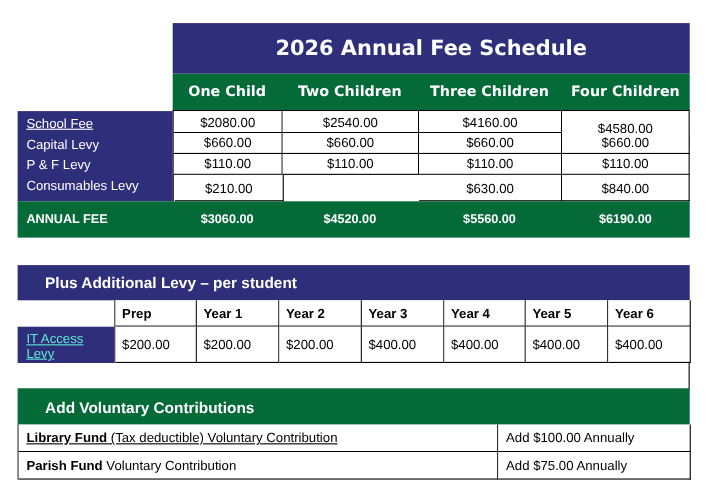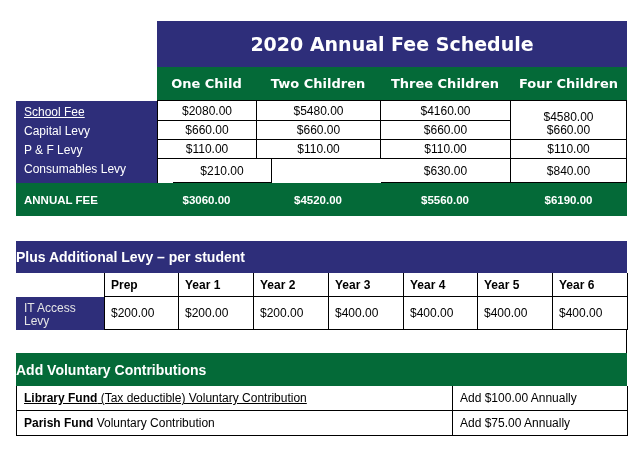--- a/index.html
+++ b/index.html
@@ -7,62 +7,62 @@
   .abs { position:absolute; box-sizing:border-box; }
   .navy { background:#2e2e7a; }
   .green { background:#046a38; }
   .title { left:157px; top:21px; width:470px; height:46px; color:#fff; font-family:"DejaVu Sans", sans-serif; font-weight:bold; font-size:19px; display:flex; align-items:center; justify-content:center; }
   .colhead { top:67px; height:33px; color:#fff; font-family:"DejaVu Sans", sans-serif; font-weight:bold; font-size:13px; display:flex; align-items:center; justify-content:center; }
   .labels { left:16px; top:101px; width:141px; height:82px; }
   .lbl { position:absolute; left:8px; color:#fff; font-size:12px; }
   .cell { border-right:1px solid #000; border-bottom:1px solid #000; font-size:12px; display:flex; align-items:center; justify-content:center; background:#fff; }
   .totals { left:16px; top:183px; width:611px; height:33px; }
   .tot { position:absolute; top:0; height:33px; color:#fff; font-weight:bold; font-size:11.5px; display:flex; align-items:center; }
-  .secthead { color:#fff; font-weight:bold; font-size:14px; display:flex; align-items:center; padding-left:0; }
+  .secthead { color:#fff; font-weight:bold; font-size:14px; display:flex; align-items:center; padding-left:25px; }
   .lcell { border-right:1px solid #000; border-bottom:1px solid #000; font-size:12px; display:flex; align-items:center; padding-left:6px; background:#fff; }
   .lhead { font-weight:bold; }
   .vcell { border-right:1px solid #000; border-bottom:1px solid #000; font-size:12px; display:flex; align-items:center; padding-left:7px; background:#fff; }
   b { font-weight:bold; }
 </style>
 </head>
 <body>
 
-<div class="abs navy title">2020 Annual Fee Schedule</div>
+<div class="abs navy title">2026 Annual Fee Schedule</div>
 
 <div class="abs green" style="left:157px;top:67px;width:470px;height:34px;"></div>
 <div class="abs colhead" style="left:157px;width:99px;">One Child</div>
 <div class="abs colhead" style="left:256px;width:124px;">Two Children</div>
 <div class="abs colhead" style="left:380px;width:130px;">Three Children</div>
 <div class="abs colhead" style="left:510px;width:117px;">Four Children</div>
 
 <div class="abs navy labels">
   <span class="lbl" style="top:4px;text-decoration:underline;">School Fee</span>
   <span class="lbl" style="top:23px;">Capital Levy</span>
   <span class="lbl" style="top:42px;">P &amp; F Levy</span>
   <span class="lbl" style="top:61px;">Consumables Levy</span>
 </div>
 
 <div class="abs" style="left:157px;top:100px;width:470px;height:83px;border-top:1px solid #000;border-left:1px solid #000;text-align:right;">
 
   <div class="abs cell" style="left:0;top:0;width:99px;height:20px;">$2080.00</div>
-  <div class="abs cell" style="left:99px;top:0;width:124px;height:20px;">$5480.00</div>
+  <div class="abs cell" style="left:99px;top:0;width:124px;height:20px;">$2540.00</div>
   <div class="abs cell" style="left:223px;top:0;width:130px;height:20px;">$4160.00</div>
   <div class="abs cell" style="left:353px;top:0;width:116px;height:32px;">$4580.00</div>
 
   <div class="abs cell" style="left:0;top:20px;width:99px;height:19px;">$660.00</div>
   <div class="abs cell" style="left:99px;top:20px;width:124px;height:19px;">$660.00</div>
   <div class="abs cell" style="left:223px;top:20px;width:130px;height:19px;">$660.00</div>
   <div class="abs cell" style="left:353px;top:20px;width:116px;height:19px;">$660.00</div>
 
   <div class="abs cell" style="left:0;top:39px;width:99px;height:19px;">$110.00</div>
   <div class="abs cell" style="left:99px;top:39px;width:124px;height:19px;">$110.00</div>
   <div class="abs cell" style="left:223px;top:39px;width:130px;height:19px;">$110.00</div>
   <div class="abs cell" style="left:353px;top:39px;width:116px;height:19px;">$110.00</div>
 
-  <div class="abs cell" style="left:15px;top:58px;width:99px;height:24px;">$210.00</div>
+  <div class="abs cell" style="left:1px;top:58px;width:99px;height:24px;">$210.00</div>
   <div class="abs cell" style="left:223px;top:58px;width:130px;height:24px;">$630.00</div>
   <div class="abs cell" style="left:353px;top:58px;width:116px;height:24px;">$840.00</div>
 </div>
 
 <div class="abs green totals">
   <span class="tot" style="left:8px;">ANNUAL FEE</span>
   <span class="tot" style="left:141px;width:99px;justify-content:center;">$3060.00</span>
   <span class="tot" style="left:240px;width:124px;justify-content:center;">$4520.00</span>
   <span class="tot" style="left:364px;width:130px;justify-content:center;">$5560.00</span>
   <span class="tot" style="left:494px;width:117px;justify-content:center;">$6190.00</span>
@@ -82,21 +82,21 @@
 
   <div class="abs lcell" style="left:0;top:24px;width:74px;height:33px;">$200.00</div>
   <div class="abs lcell" style="left:74px;top:24px;width:75px;height:33px;">$200.00</div>
   <div class="abs lcell" style="left:149px;top:24px;width:75px;height:33px;">$200.00</div>
   <div class="abs lcell" style="left:224px;top:24px;width:75px;height:33px;">$400.00</div>
   <div class="abs lcell" style="left:299px;top:24px;width:74px;height:33px;">$400.00</div>
   <div class="abs lcell" style="left:373px;top:24px;width:75px;height:33px;">$400.00</div>
   <div class="abs lcell" style="left:448px;top:24px;width:75px;height:33px;">$400.00</div>
 </div>
 
-<div class="abs navy" style="left:16px;top:297px;width:88px;height:33px;color:#e5e5e5;font-size:12px;line-height:13px;padding:5px 0 0 8px;">IT Access Levy</div>
+<div class="abs navy" style="left:16px;top:297px;width:88px;height:33px;color:#5eead4;font-size:12px;line-height:13px;padding:5px 0 0 8px;text-decoration:underline;">IT Access Levy</div>
 
 <div class="abs" style="left:626px;top:330px;width:1px;height:24px;background:#000;"></div>
 
 <div class="abs green secthead" style="left:16px;top:353px;width:611px;height:33px;">Add Voluntary Contributions</div>
 
 <div class="abs" style="left:16px;top:386px;width:611px;height:50px;border-left:1px solid #000;">
   <div class="abs vcell" style="left:0;top:0;width:436px;height:25px;text-decoration:underline;">
     <b>Library Fund</b>
       <span style="white-space:pre;"> (Tax deductible) Voluntary Contribution</span>
   </div>

